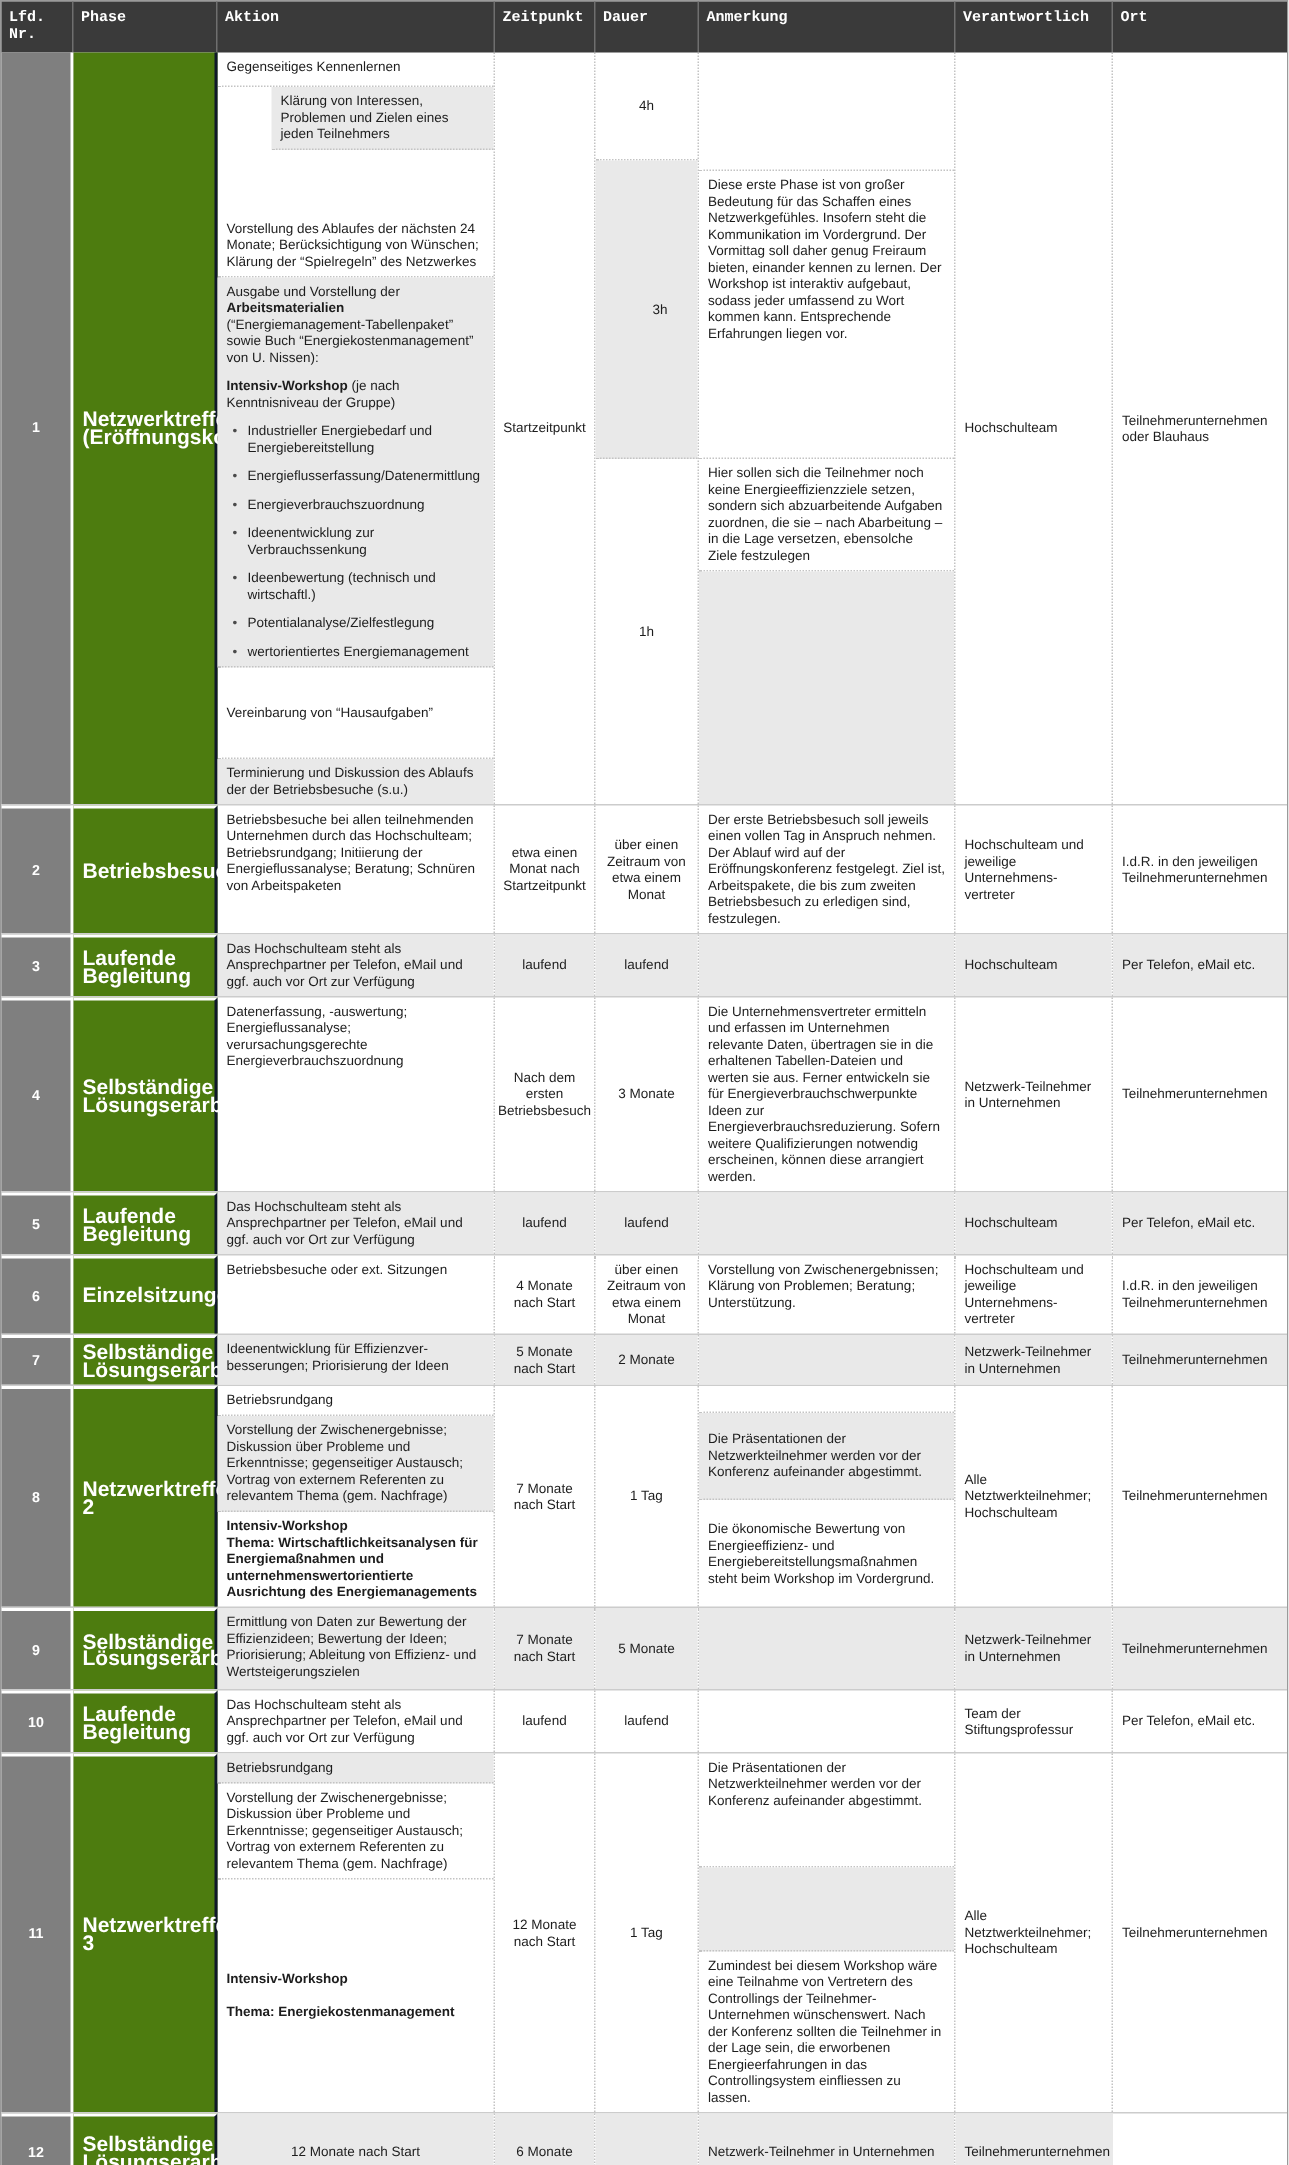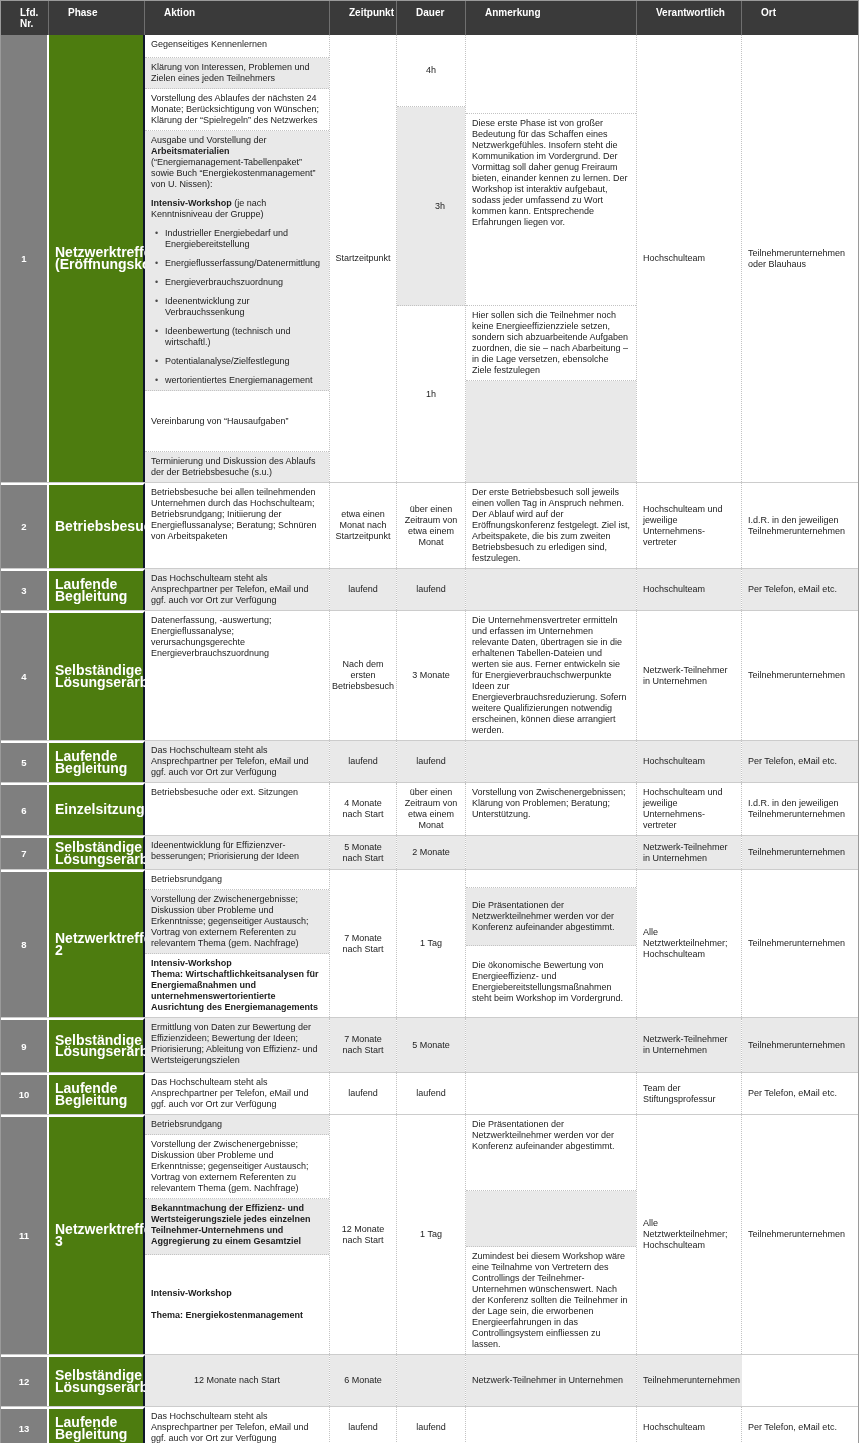--- a/index.html
+++ b/index.html
@@ -1,20 +1,20 @@
 <!DOCTYPE html>
 <html lang="de"><head>
 <meta charset="utf-8">
 <style>
   * { box-sizing: border-box; }
   body { margin:0; background:#ffffff; font-family:"Liberation Sans", sans-serif; }
   .table { width:859px; border:1px solid #9a9a9a; }
   .hdr, .row { display:grid; grid-template-columns:48px 96px 185px 67px 69px 171px 105px 116px; }
   .hdr { background:#3a3a3a; }
-  .hdr > div { color:#ffffff; font-weight:bold; font-size:10px; padding:6px 19px; border-right:1px solid #6f6f6f; }
+  .hdr > div { color:#ffffff; font-weight:bold; font-size:10px; padding:6px 5px; border-right:1px solid #6f6f6f;font-family:Liberation Mono, monospace; }
   .hdr > div:last-child { border-right:none; }
   .row + .row { border-top:1px solid #cccccc; }
   .nr-cell { background:#7f7f7f; color:#fff; font-weight:bold; font-size:9.5px;
              display:flex; align-items:center; justify-content:center;
              border-right:2px solid #fff; border-top:2px solid #fff; }
   .phase-cell { background:#4d7c0f; color:#fff; font-weight:bold; font-size:14px; line-height:11.5px;
              display:flex; align-items:center; padding:4px 6px;
              border-right:2px solid #0f172a; border-top:2px solid #fff; white-space:pre-line; }
   .row:first-of-type .nr-cell, .row:first-of-type .phase-cell { border-top:none; }
   .col { display:flex; flex-direction:column; border-right:1px dotted #c3c3c3; min-width:0; }
@@ -49,24 +49,24 @@
   </div>
   <div id="rows">
       <div class="row" style="min-height: 354px;">
         <div class="nr-cell">1</div>
         <div class="phase-cell">Netzwerktreffen 1
 (Eröffnungskonferenz)</div>
         <div class="col ">
           <div class="cell" style="min-height: 23px;">
             <p>Gegenseitiges Kennenlernen</p>
           </div>
-          <div class="cell shade" style="min-height: 30px;">
+          <div class="cell shade" style="min-height: 30px; margin-left: 36px;">
             <p>Klärung von Interessen, Problemen und Zielen eines jeden Teilnehmers</p>
           </div>
-          <div class="cell" style="min-height: 40px;">
+          <div class="cell" style="min-height: 40px; margin-top: 43px;">
             <p>Vorstellung des Ablaufes der nächsten 24 Monate; Berücksichtigung von Wünschen; Klärung der “Spielregeln” des Netzwerkes</p>
           </div>
           <div class="cell shade" style="min-height: 173px;">
             <p><span>Ausgabe und Vorstellung der </span><span class="b">Arbeitsmaterialien</span><span> (“Energiemanagement-Tabellenpaket” sowie Buch “Energiekostenmanagement” von U. Nissen):</span></p>
             <p><span class="b">Intensiv-Workshop</span><span> (je nach Kenntnisniveau der Gruppe)</span></p>
             <ul>
               <li>Industrieller Energiebedarf und Energiebereitstellung</li>
               <li>Energieflusserfassung/Datenermittlung</li>
               <li>Energieverbrauchszuordnung</li>
               <li>Ideenentwicklung zur Verbrauchssenkung</li>
@@ -432,23 +432,20 @@
       <div class="row" style="min-height: 214px;">
         <div class="nr-cell">11</div>
         <div class="phase-cell">Netzwerktreffen 3</div>
         <div class="col ">
           <div class="cell shade" style="min-height: 18px;">
             <p>Betriebsrundgang</p>
           </div>
           <div class="cell" style="min-height: 58px;">
             <p>Vorstellung der Zwischenergebnisse; Diskussion über Probleme und Erkenntnisse; gegenseitiger Austausch; Vortrag von externem Referenten zu relevantem Thema (gem. Nachfrage)</p>
           </div>
-          <div class="cell shade boldcell" style="min-height: 56px;">
-            <p>Bekanntmachung der Effizienz- und Wertsteigerungsziele jedes einzelnen Teilnehmer-Unternehmens und Aggregierung zu einem Gesamtziel</p>
-          </div>
           <div class="cell boldcell vm" style="min-height: 82px;">
             <p>Intensiv-Workshop
 
 Thema: Energiekostenmanagement</p>
           </div>
         </div>
         <div class="col ctr">
           <div class="cell">
             <p>12 Monate nach Start</p>
           </div>

